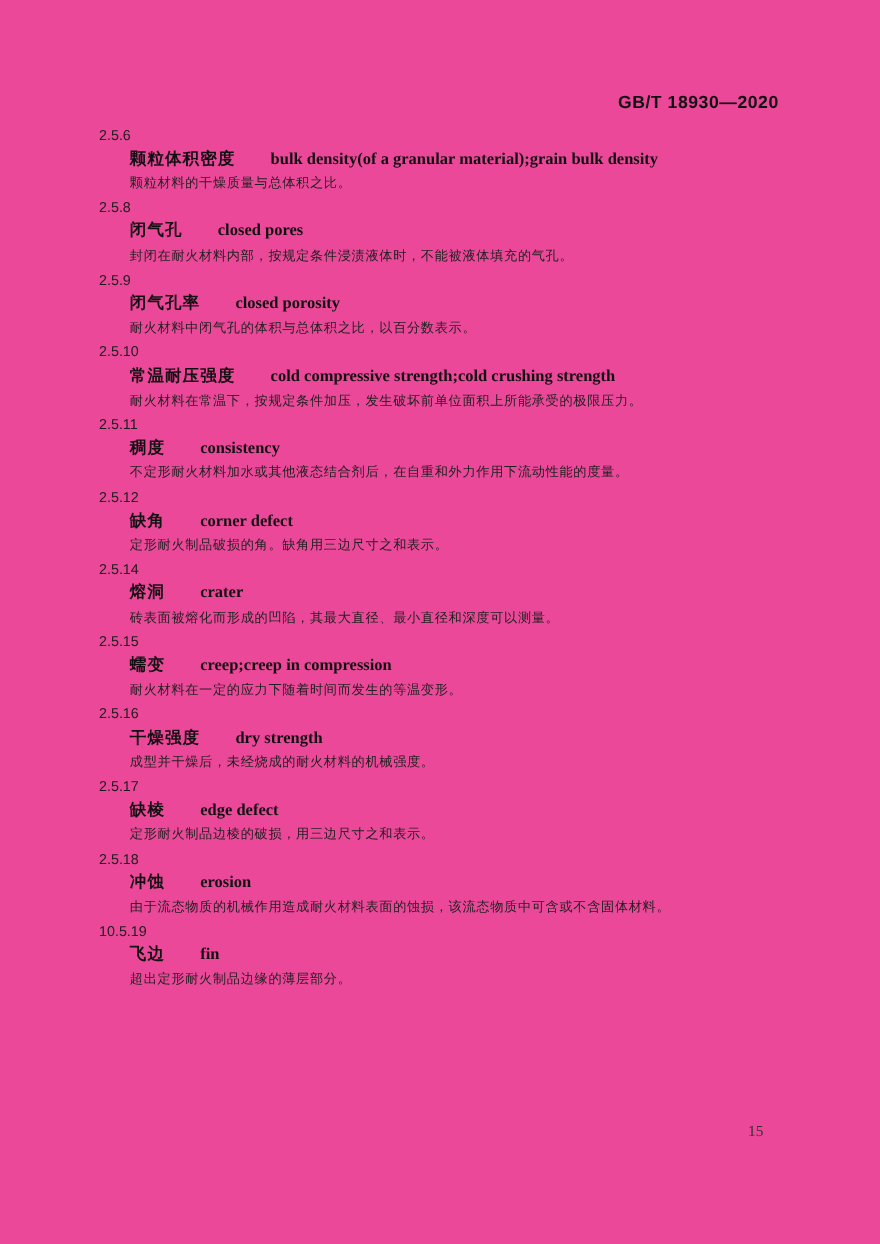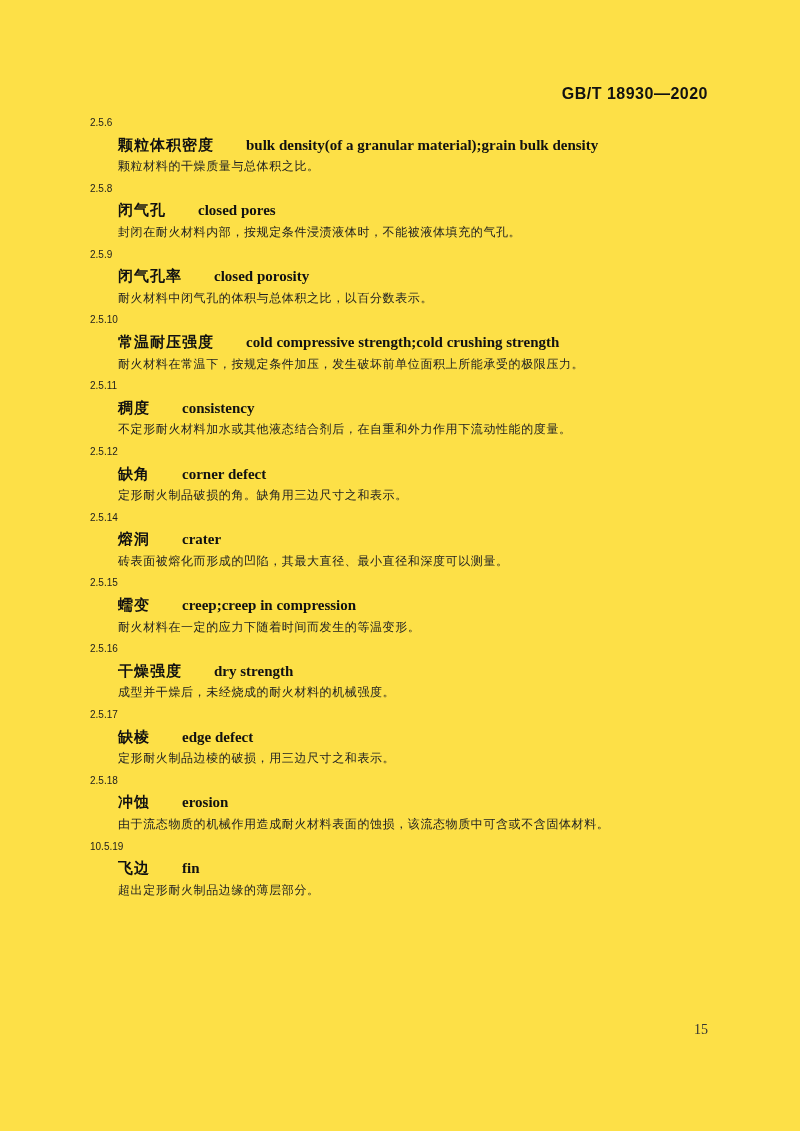--- a/index.html
+++ b/index.html
@@ -4,21 +4,21 @@
 <style>
   html, body {
     margin: 0;
     padding: 0;
     background: #ffffff;
   }
   .page {
     position: relative;
     width: 800px;
     height: 1131px;
-    background: #fde047;
+    background: #ec4899;
     box-sizing: border-box;
     overflow: hidden;
     color: #1c1c1c;
   }
   .header-code {
     position: absolute;
     top: 85px;
     right: 92px;
     font-family: "Liberation Sans", sans-serif;
     font-weight: bold;
@@ -30,21 +30,21 @@
     position: absolute;
     top: 112px;
     left: 90px;
     right: 88px;
   }
   .section {
     margin: 0;
   }
   .sec-num {
     font-family: "Liberation Sans", sans-serif;
-    font-size: 10px;
+    font-size: 13px;
     line-height: 21.6px;
     color: #1c1c1c;
   }
   .term-line {
     padding-left: 28px;
     line-height: 21.6px;
     white-space: nowrap;
   }
   .term-zh {
     font-family: "Liberation Sans", sans-serif;
@@ -64,21 +64,21 @@
     padding-left: 28px;
     font-family: "Liberation Serif", serif;
     font-size: 12px;
     line-height: 21.6px;
     letter-spacing: 0.6px;
     color: #222;
   }
   .page-number {
     position: absolute;
     top: 1022px;
-    right: 92px;
+    right: 106px;
     font-family: "Liberation Serif", serif;
     font-size: 14px;
     color: #333;
   }
 </style>
 </head>
 <body>
 
 <div class="page">
 

